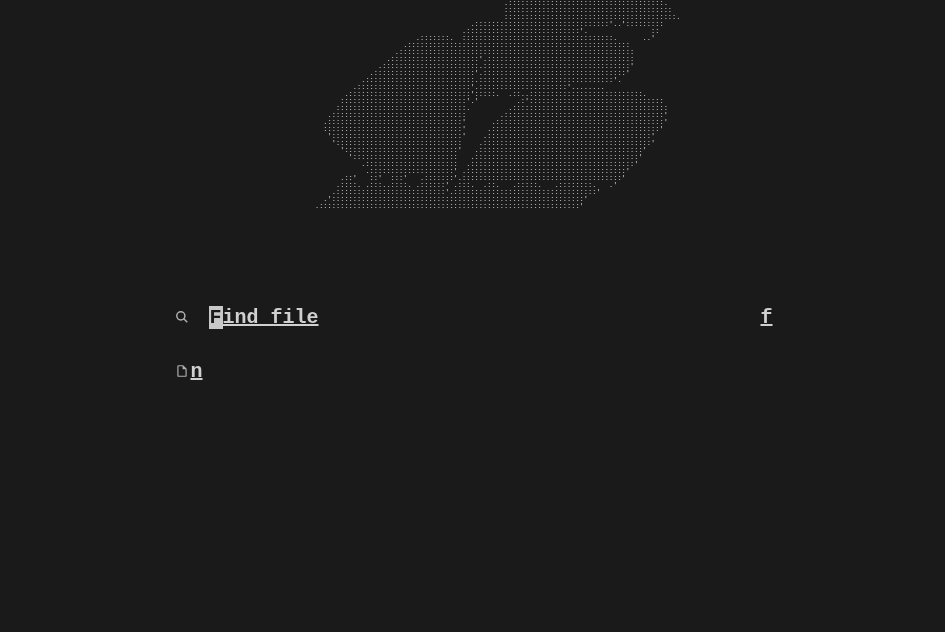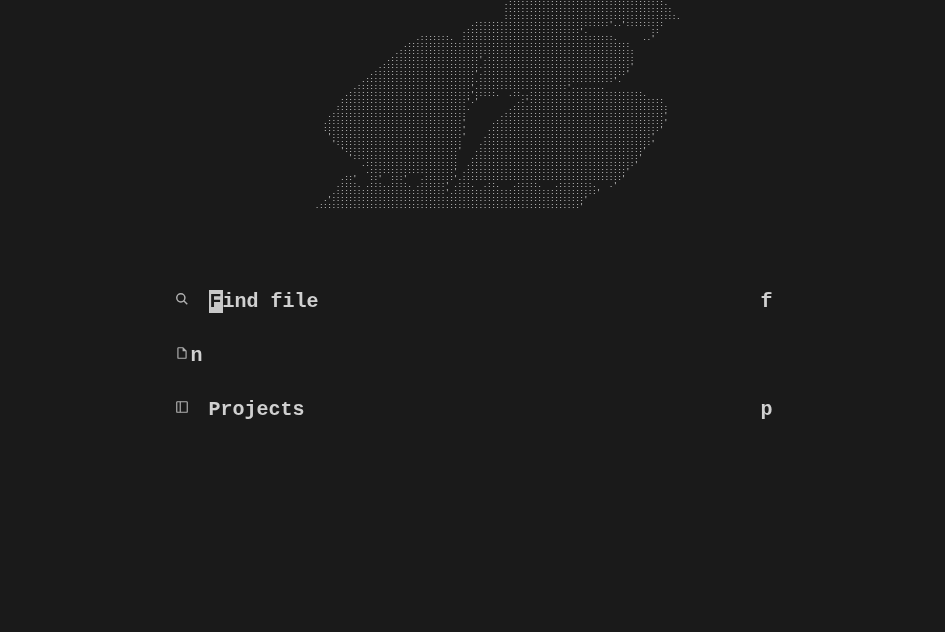--- a/index.html
+++ b/index.html
@@ -28,25 +28,27 @@
       font-weight: bold;
       text-align: left;
       font-family: "Courier New", monospace;
     }
     .menu {
       margin-top: 80px;
       width: 600px;
     }
     .menu-item {
       display: flex;
+      align-items: center;
       height: 54px;
       font-size: 20px;
       font-weight: bold;
       color: #d0d0d0;
       cursor: pointer;
+      text-decoration: underline;
     }
     .menu-icon {
       width: 18px;
       height: 18px;
       display: flex;
       align-items: center;
       justify-content: center;
       color: #b0b0b0;
     }
     .menu-icon svg {
@@ -118,24 +120,14 @@
 
   <div class="menu-item">
     <span class="menu-icon">
       <svg viewBox="0 0 24 24" fill="currentColor">
         <path d="M14 2H6a2 2 0 0 0-2 2v16a2 2 0 0 0 2 2h12a2 2 0 0 0 2-2V8l-6-6zM6 20V4h7v5h5v11H6z"></path>
       </svg>
     </span>
     <span class="menu-shortcut">n</span>
   </div>
 
-  <div class="menu-item">
-    <span class="menu-icon">
-      <svg viewBox="0 0 24 24" fill="none" stroke="currentColor" stroke-width="2">
-        <rect x="3" y="3" width="18" height="18" rx="1"></rect>
-        <line x1="9" y1="3" x2="9" y2="21"></line>
-      </svg>
-    </span>
-    <span class="menu-label">Projects</span>
-    <span class="menu-shortcut">p</span>
-  </div>
 
 </div>
 
 </body></html>

